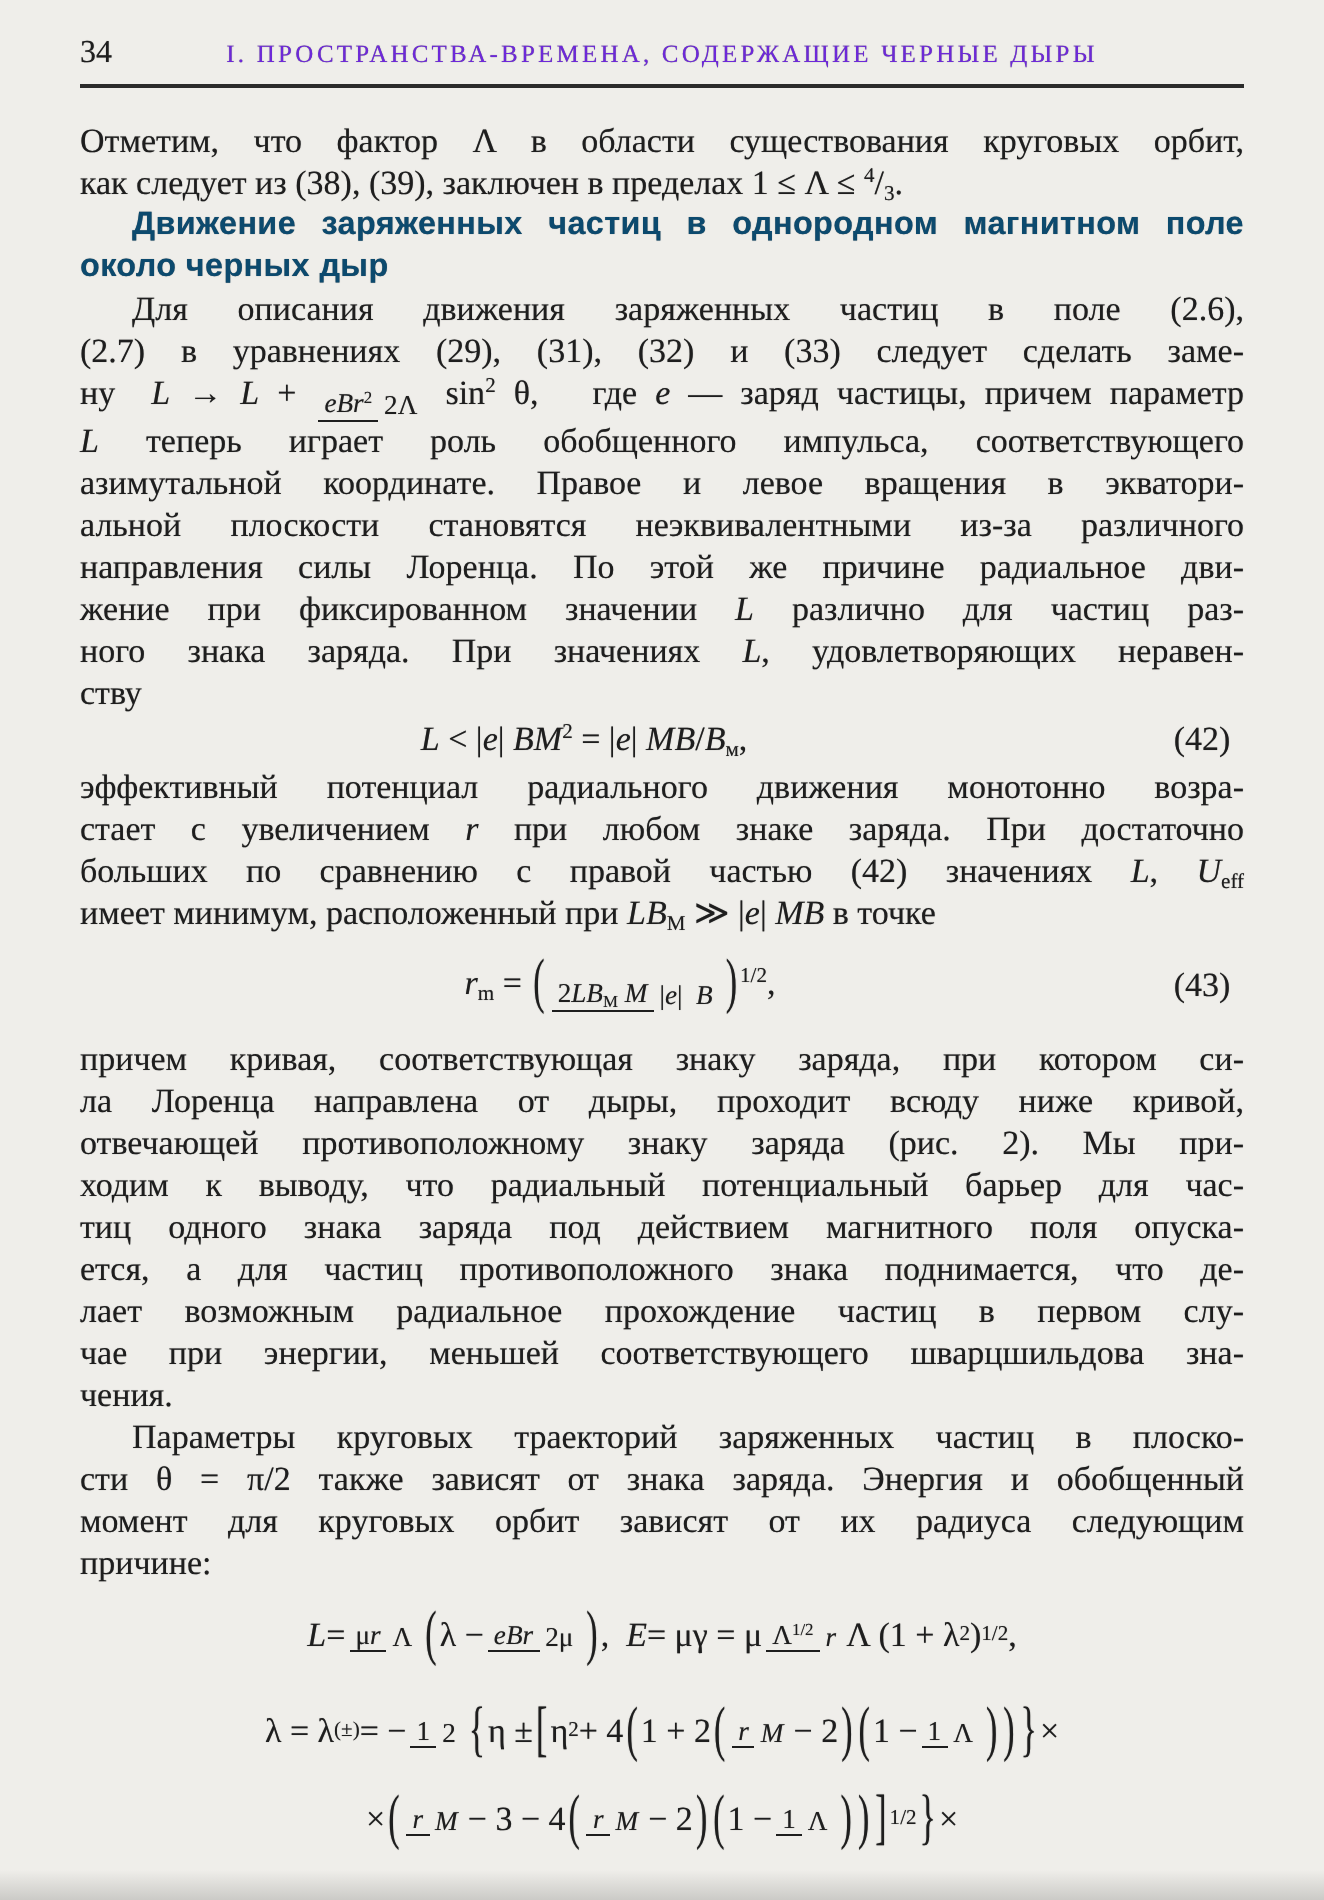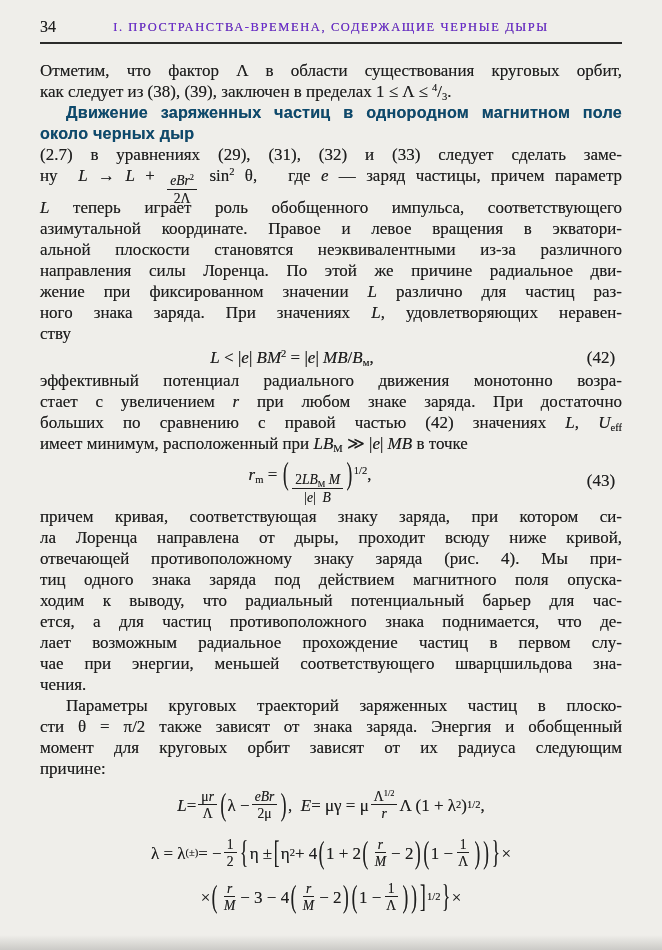--- a/index.html
+++ b/index.html
@@ -28,21 +28,21 @@
   .head .line{
     font-family:"Liberation Sans","DejaVu Sans",sans-serif;
     font-weight:bold;font-size:16.2px;letter-spacing:.2px;color:#0c4a6e;
   }
   i{font-style:italic;}
   sup,sub{font-size:62%;line-height:0;}
   sup{vertical-align:.55em;}
   sub{vertical-align:-.3em;}
   
   .frac{
-    display:inline-flex;flex-direction:column;align-items:center;justify-content:center;
+    display:inline-flex;flex-direction:row;align-items:center;justify-content:center;
     height:1.1em;vertical-align:-.3em;font-size:.8em;line-height:1.15;margin:0 2px;
   }
   .frac .num{border-bottom:1.3px solid currentColor;padding:0 3px 0 3px;white-space:nowrap;}
   .frac .den{padding:1px 3px 0 3px;white-space:nowrap;}
   
   .bigd{display:inline-block;transform:scaleY(1.8);transform-origin:50% 55%;margin:0 1.5px;font-weight:400;}
   
   .eqrow{display:flex;align-items:center;}
   .eqbody{flex:1;text-align:center;}
   .eqno{width:42px;text-align:center;}
@@ -65,20 +65,21 @@
   <div class="content" id="content">
       <div class="block para">
         <div class="line jl">Отметим, что фактор Λ в области существования круговых орбит,</div>
         <div class="line ll">как следует из (38), (39), заключен в пределах 1 ≤ Λ ≤ <sup>4</sup>/<sub>3</sub>.</div>
       </div>
       <div class="block head">
         <div class="line jl ind">Движение заряженных частиц в однородном магнитном поле</div>
         <div class="line ll">около черных дыр</div>
       </div>
       <div class="block para">
+        <div class="line jl ind">Для описания движения заряженных частиц в поле (2.6),</div>
         <div class="line jl">(2.7) в уравнениях (29), (31), (32) и (33) следует сделать заме-</div>
         <div class="line jl">ну&nbsp; <i>L</i> → <i>L</i> + <span class="frac">
             <span class="num"><i>eBr</i><sup>2</sup></span>
             <span class="den">2Λ</span>
           </span> sin<sup>2</sup> θ,&nbsp;&nbsp; где <i>e</i> — заряд частицы, причем параметр</div>
         <div class="line jl"><i>L</i> теперь играет роль обобщенного импульса, соответствующего</div>
         <div class="line jl">азимутальной координате. Правое и левое вращения в экватори-</div>
         <div class="line jl">альной плоскости становятся неэквивалентными из-за различного</div>
         <div class="line jl">направления силы Лоренца. По этой же причине радиальное дви-</div>
         <div class="line jl">жение при фиксированном значении <i>L</i> различно для частиц раз-</div>
@@ -98,23 +99,23 @@
       <div class="eqrow" style="height: 52px;">
         <div class="eqbody"><i>r</i><sub>m</sub> = <span class="bigd">(</span><span class="frac">
             <span class="num">2<i>LB</i><sub>M</sub> <i>M</i></span>
             <span class="den">|<i>e</i>|&nbsp; <i>B</i></span>
           </span><span class="bigd">)</span><sup>1/2</sup>,</div>
         <div class="eqno">(43)</div>
       </div>
       <div class="block para">
         <div class="line jl">причем кривая, соответствующая знаку заряда, при котором си-</div>
         <div class="line jl">ла Лоренца направлена от дыры, проходит всюду ниже кривой,</div>
-        <div class="line jl">отвечающей противоположному знаку заряда (рис. 4). Мы при-</div>
+        <div class="line jl">отвечающей противоположному знаку заряда (рис. 2). Мы при-</div>
+        <div class="line jl">ходим к выводу, что радиальный потенциальный барьер для час-</div>
         <div class="line jl">тиц одного знака заряда под действием магнитного поля опуска-</div>
-        <div class="line jl">ходим к выводу, что радиальный потенциальный барьер для час-</div>
         <div class="line jl">ется, а для частиц противоположного знака поднимается, что де-</div>
         <div class="line jl">лает возможным радиальное прохождение частиц в первом слу-</div>
         <div class="line jl">чае при энергии, меньшей соответствующего шварцшильдова зна-</div>
         <div class="line ll">чения.</div>
       </div>
       <div class="block para">
         <div class="line jl ind">Параметры круговых траекторий заряженных частиц в плоско-</div>
         <div class="line jl">сти θ = π/2 также зависят от знака заряда. Энергия и обобщенный</div>
         <div class="line jl">момент для круговых орбит зависят от их радиуса следующим</div>
         <div class="line ll">причине:</div>

